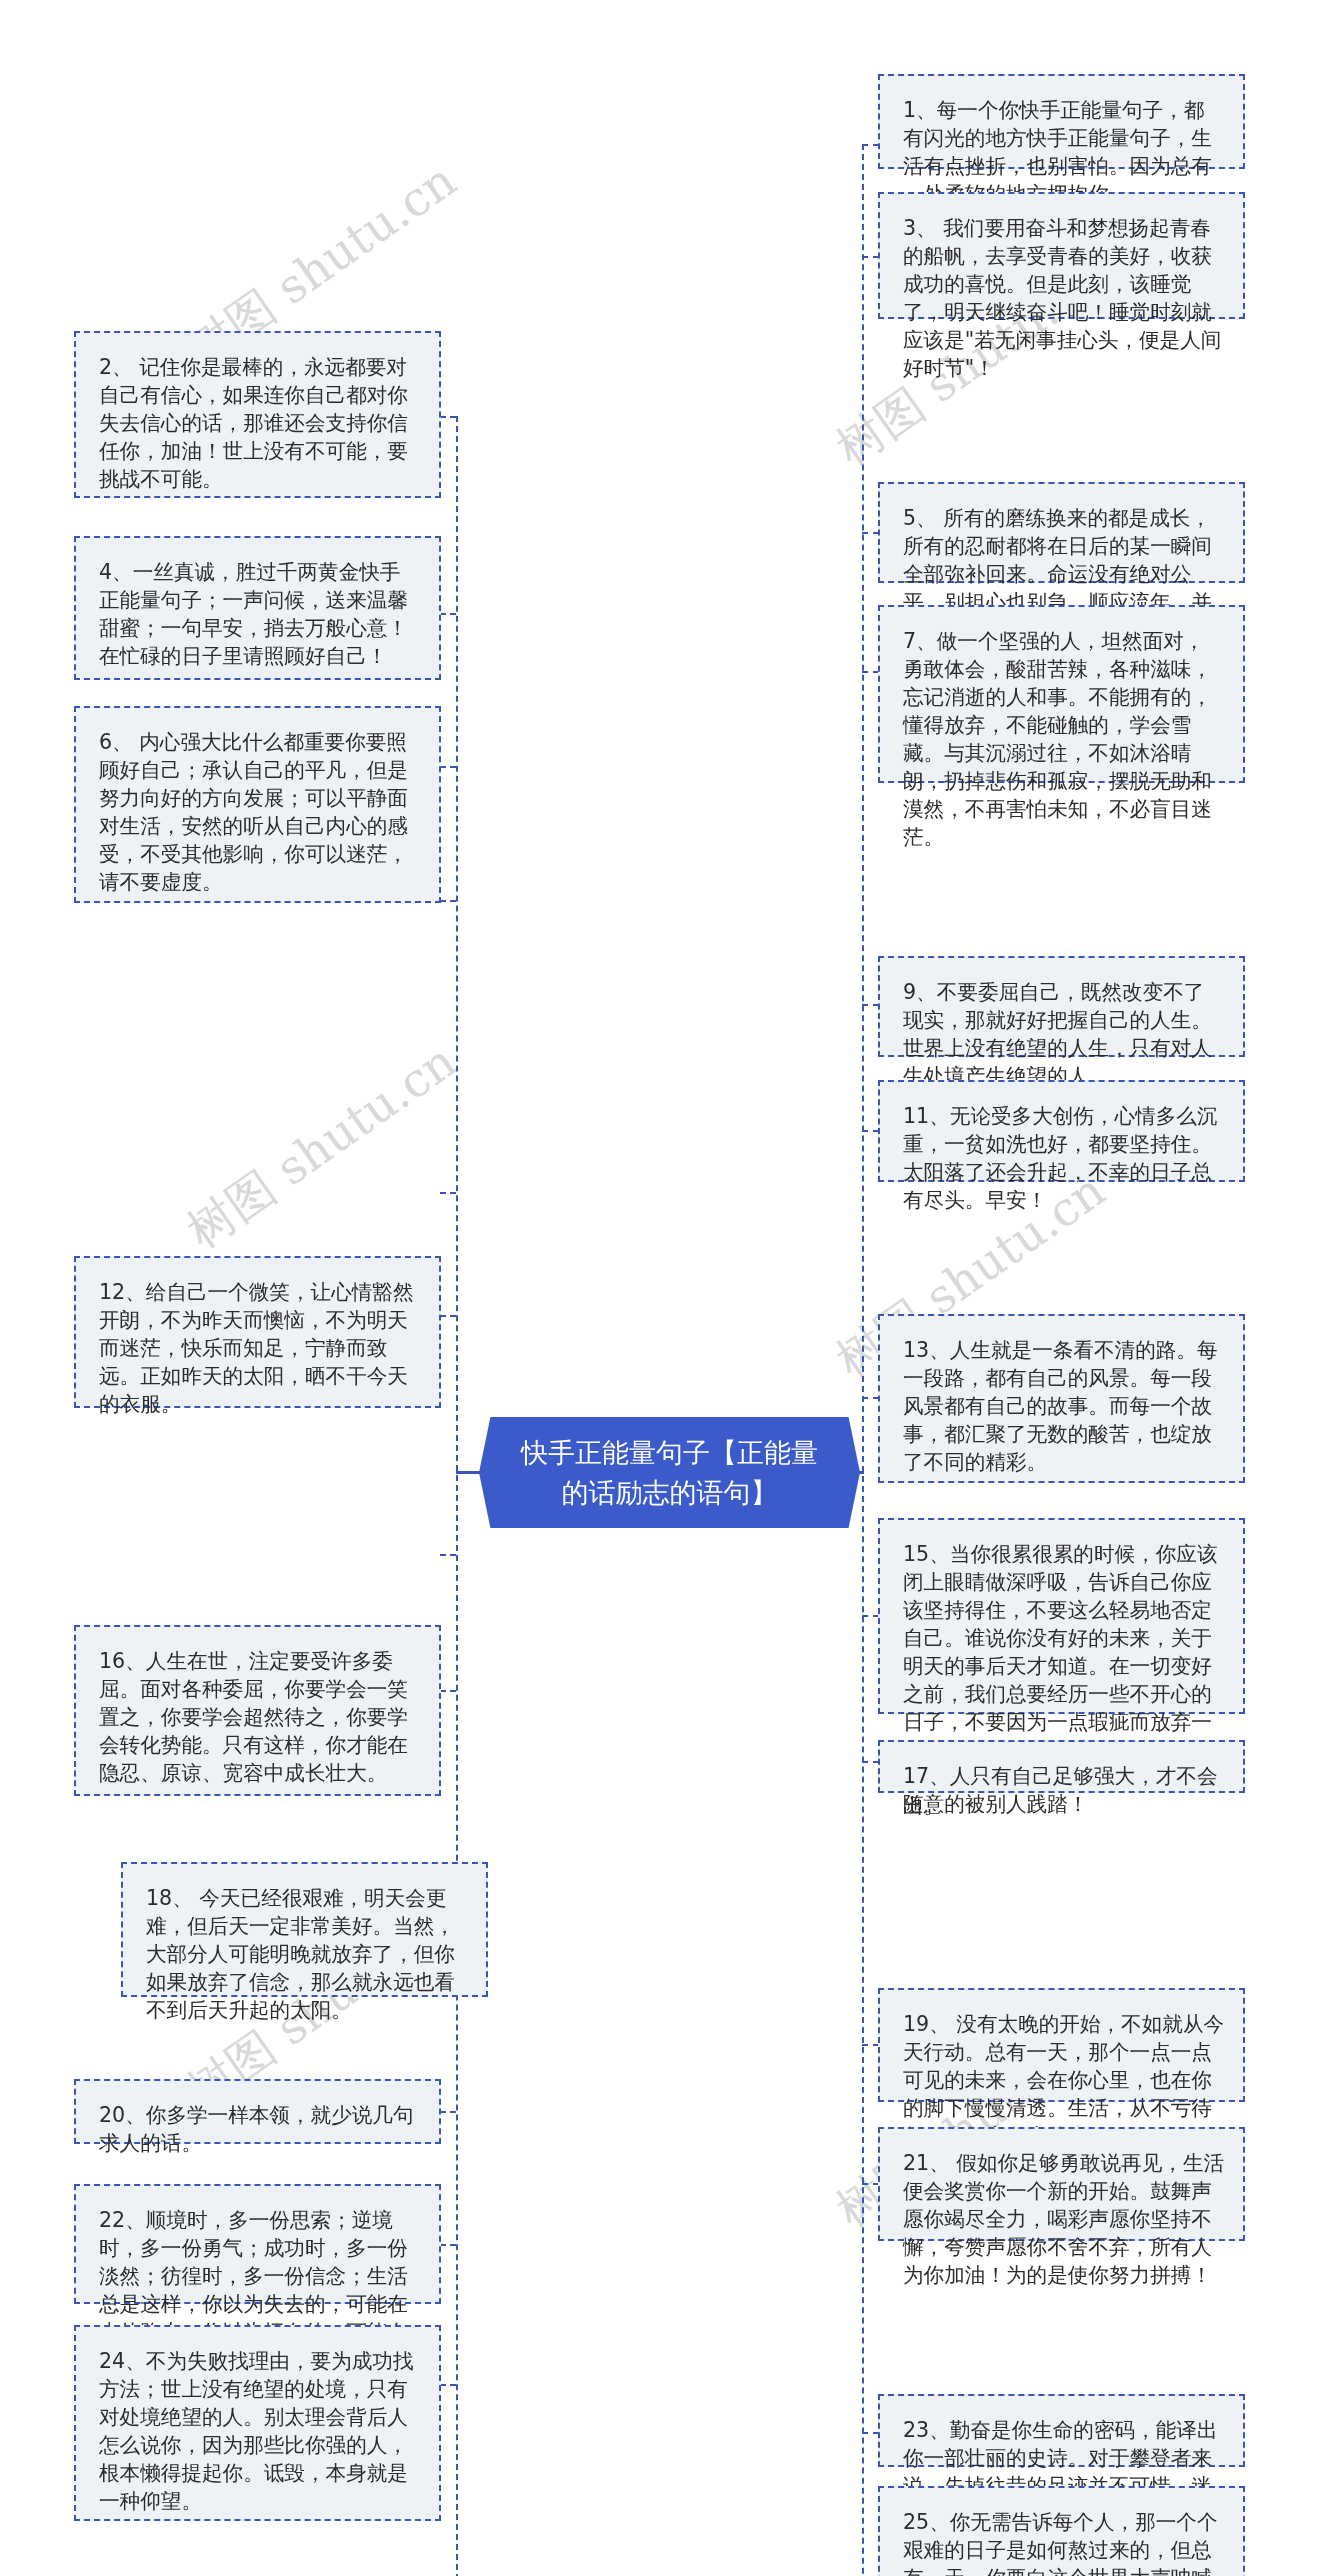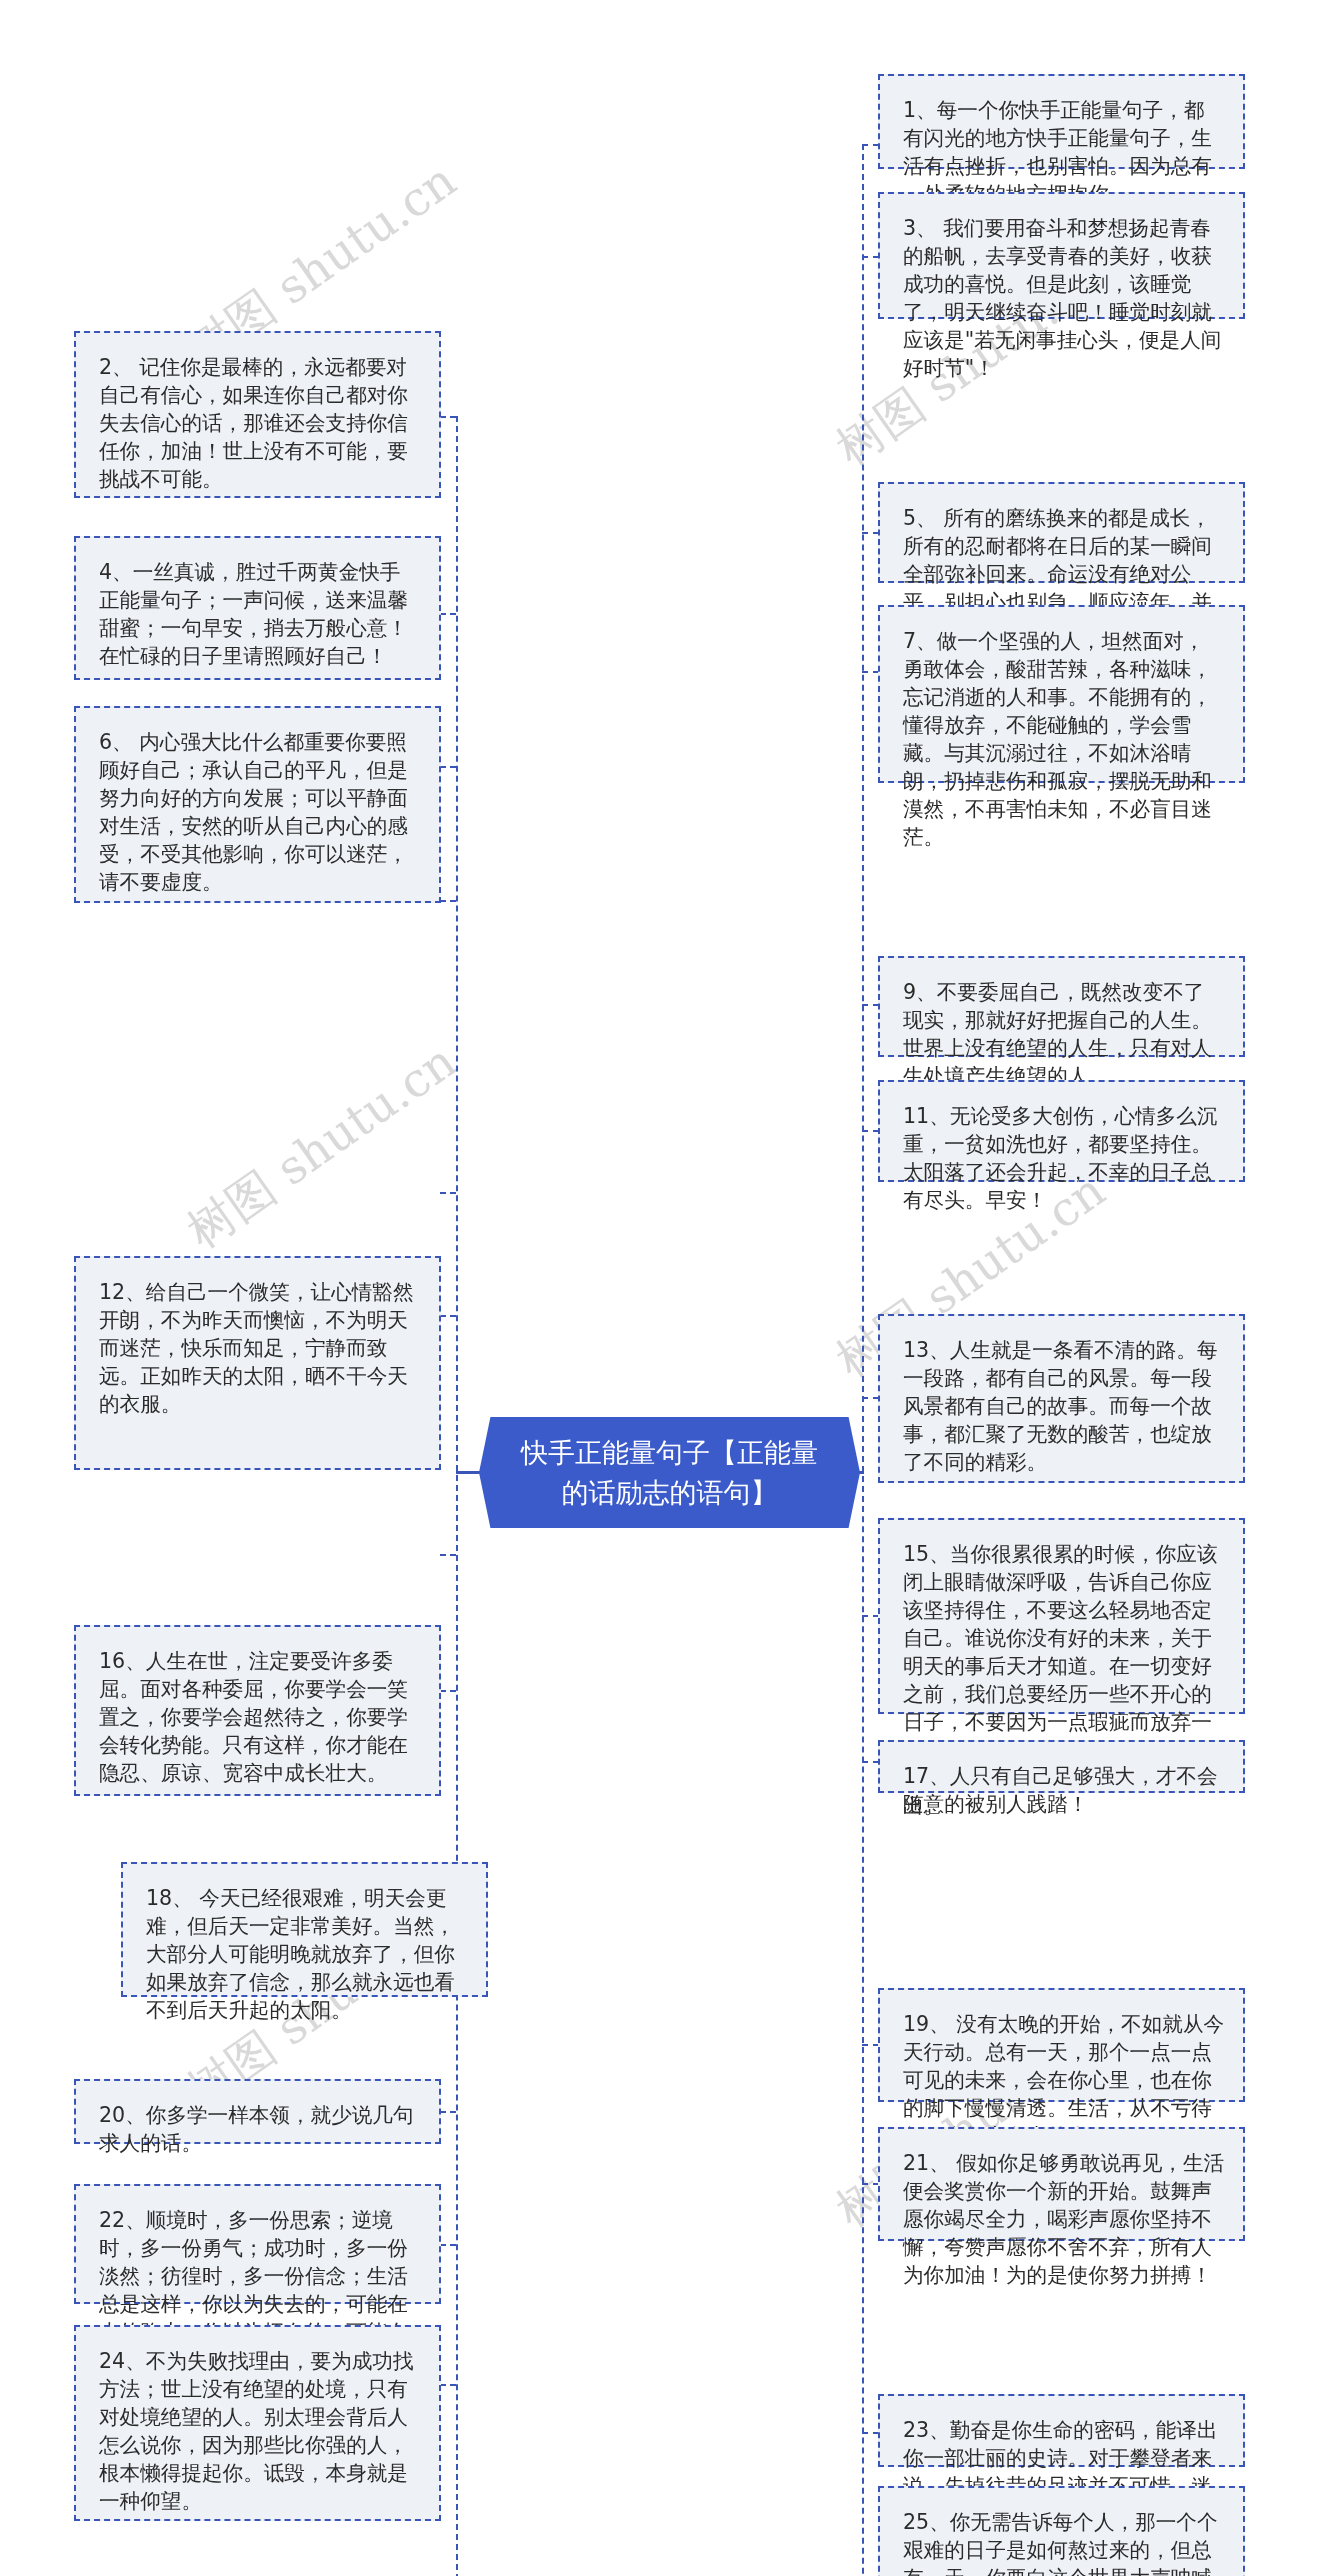--- a/index.html
+++ b/index.html
@@ -76,21 +76,21 @@
   <div class="hline" style="left:862px;top:2183px;width:16.5px;"></div>
   <div class="hline" style="left:862px;top:2432px;width:16.5px;"></div>
 
   <div class="center">
     <span>快手正能量句子【正能量的话励志的语句】</span>
   </div>
 
   <div class="node left" style="top:331px;height:167px;"><span>2、 记住你是最棒的，永远都要对自己有信心，如果连你自己都对你失去信心的话，那谁还会支持你信任你，加油！世上没有不可能，要挑战不可能。</span></div>
   <div class="node left" style="top:536px;height:144px;"><span>4、一丝真诚，胜过千两黄金快手正能量句子；一声问候，送来温馨甜蜜；一句早安，捎去万般心意！在忙碌的日子里请照顾好自己！</span></div>
   <div class="node left" style="top:706px;height:197px;"><span>6、 内心强大比什么都重要你要照顾好自己；承认自己的平凡，但是努力向好的方向发展；可以平静面对生活，安然的听从自己内心的感受，不受其他影响，你可以迷茫，请不要虚度。</span></div>
-  <div class="node left" style="top:1256px;height:214px;"><span>12、给自己一个微笑，让心情豁然开朗，不为昨天而懊恼，不为明天而迷茫，快乐而知足，宁静而致远。正如昨天的太阳，晒不干今天的衣服。</span></div>
+  <div class="node left" style="top:1256px;height:152px;"><span>12、给自己一个微笑，让心情豁然开朗，不为昨天而懊恼，不为明天而迷茫，快乐而知足，宁静而致远。正如昨天的太阳，晒不干今天的衣服。</span></div>
   <div class="node left" style="top:1625px;height:171px;"><span>16、人生在世，注定要受许多委屈。面对各种委屈，你要学会一笑置之，你要学会超然待之，你要学会转化势能。只有这样，你才能在隐忍、原谅、宽容中成长壮大。</span></div>
   <div class="node left" style="top:1862px;height:135px;margin-left:47px;"><span>18、 今天已经很艰难，明天会更难，但后天一定非常美好。当然，大部分人可能明晚就放弃了，但你如果放弃了信念，那么就永远也看不到后天升起的太阳。</span></div>
   <div class="node left" style="top:2079px;height:65px;"><span>20、你多学一样本领，就少说几句求人的话。</span></div>
   <div class="node left" style="top:2184px;height:120px;"><span>22、顺境时，多一份思索；逆境时，多一份勇气；成功时，多一份淡然；彷徨时，多一份信念；生活总是这样，你以为失去的，可能在来的路上；你以为拥有的，可能在去的途中！</span></div>
   <div class="node left" style="top:2325px;height:196px;"><span>24、不为失败找理由，要为成功找方法；世上没有绝望的处境，只有对处境绝望的人。别太理会背后人怎么说你，因为那些比你强的人，根本懒得提起你。诋毁，本身就是一种仰望。</span></div>
 
   <div class="node right" style="top:74px;height:95px;"><span>1、每一个你快手正能量句子，都有闪光的地方快手正能量句子，生活有点挫折，也别害怕。因为总有一处柔软的地方拥抱你。</span></div>
   <div class="node right" style="top:192px;height:127px;"><span>3、 我们要用奋斗和梦想扬起青春的船帆，去享受青春的美好，收获成功的喜悦。但是此刻，该睡觉了，明天继续奋斗吧！睡觉时刻就应该是"若无闲事挂心头，便是人间好时节"！</span></div>
   <div class="node right" style="top:482px;height:101px;"><span>5、 所有的磨练换来的都是成长，所有的忍耐都将在日后的某一瞬间全部弥补回来。命运没有绝对公平，别担心也别急，顺应流年，并不断努力。</span></div>
   <div class="node right" style="top:605px;height:178px;"><span>7、做一个坚强的人，坦然面对，勇敢体会，酸甜苦辣，各种滋味，忘记消逝的人和事。不能拥有的，懂得放弃，不能碰触的，学会雪藏。与其沉溺过往，不如沐浴晴朗，扔掉悲伤和孤寂，摆脱无助和漠然，不再害怕未知，不必盲目迷茫。</span></div>

